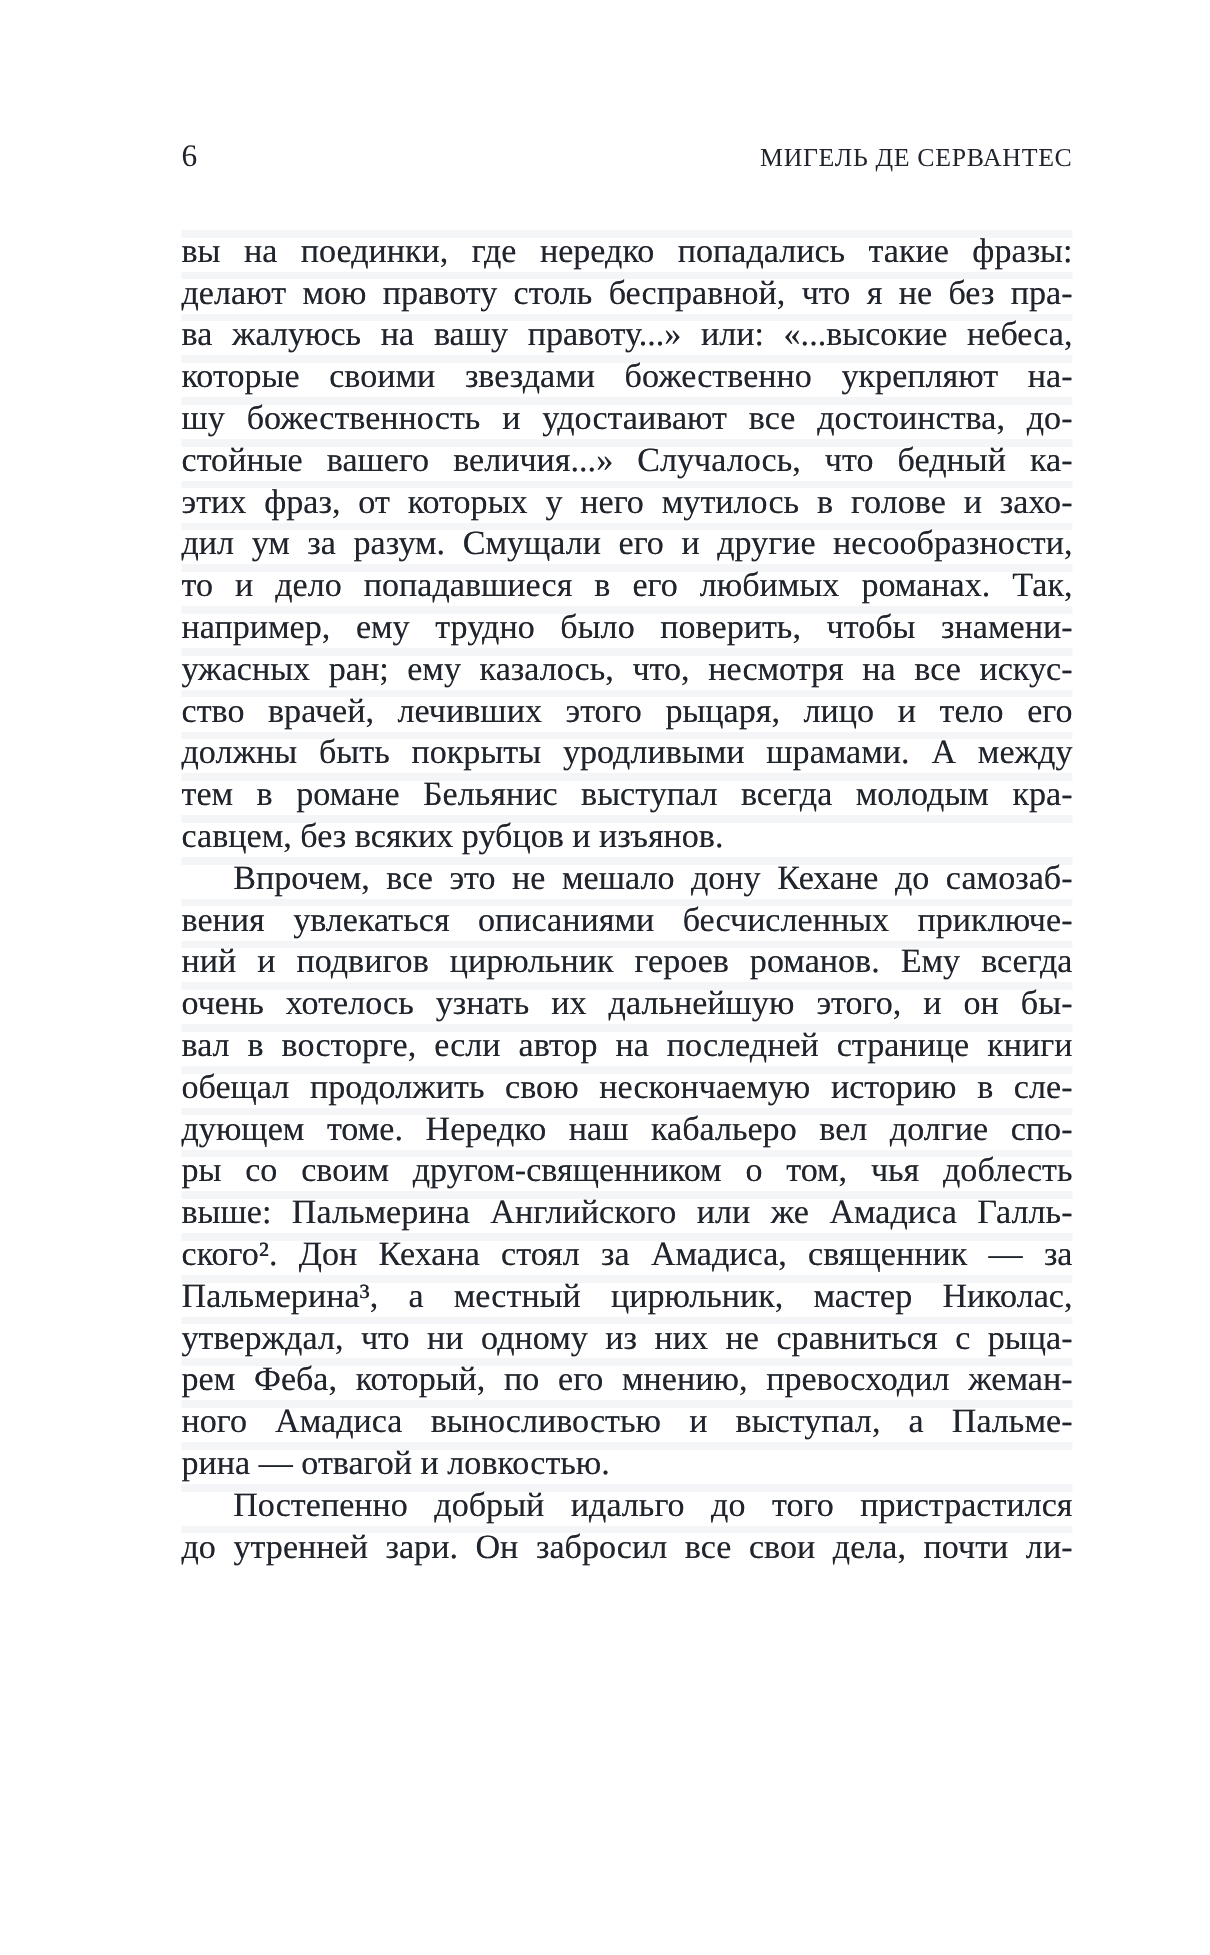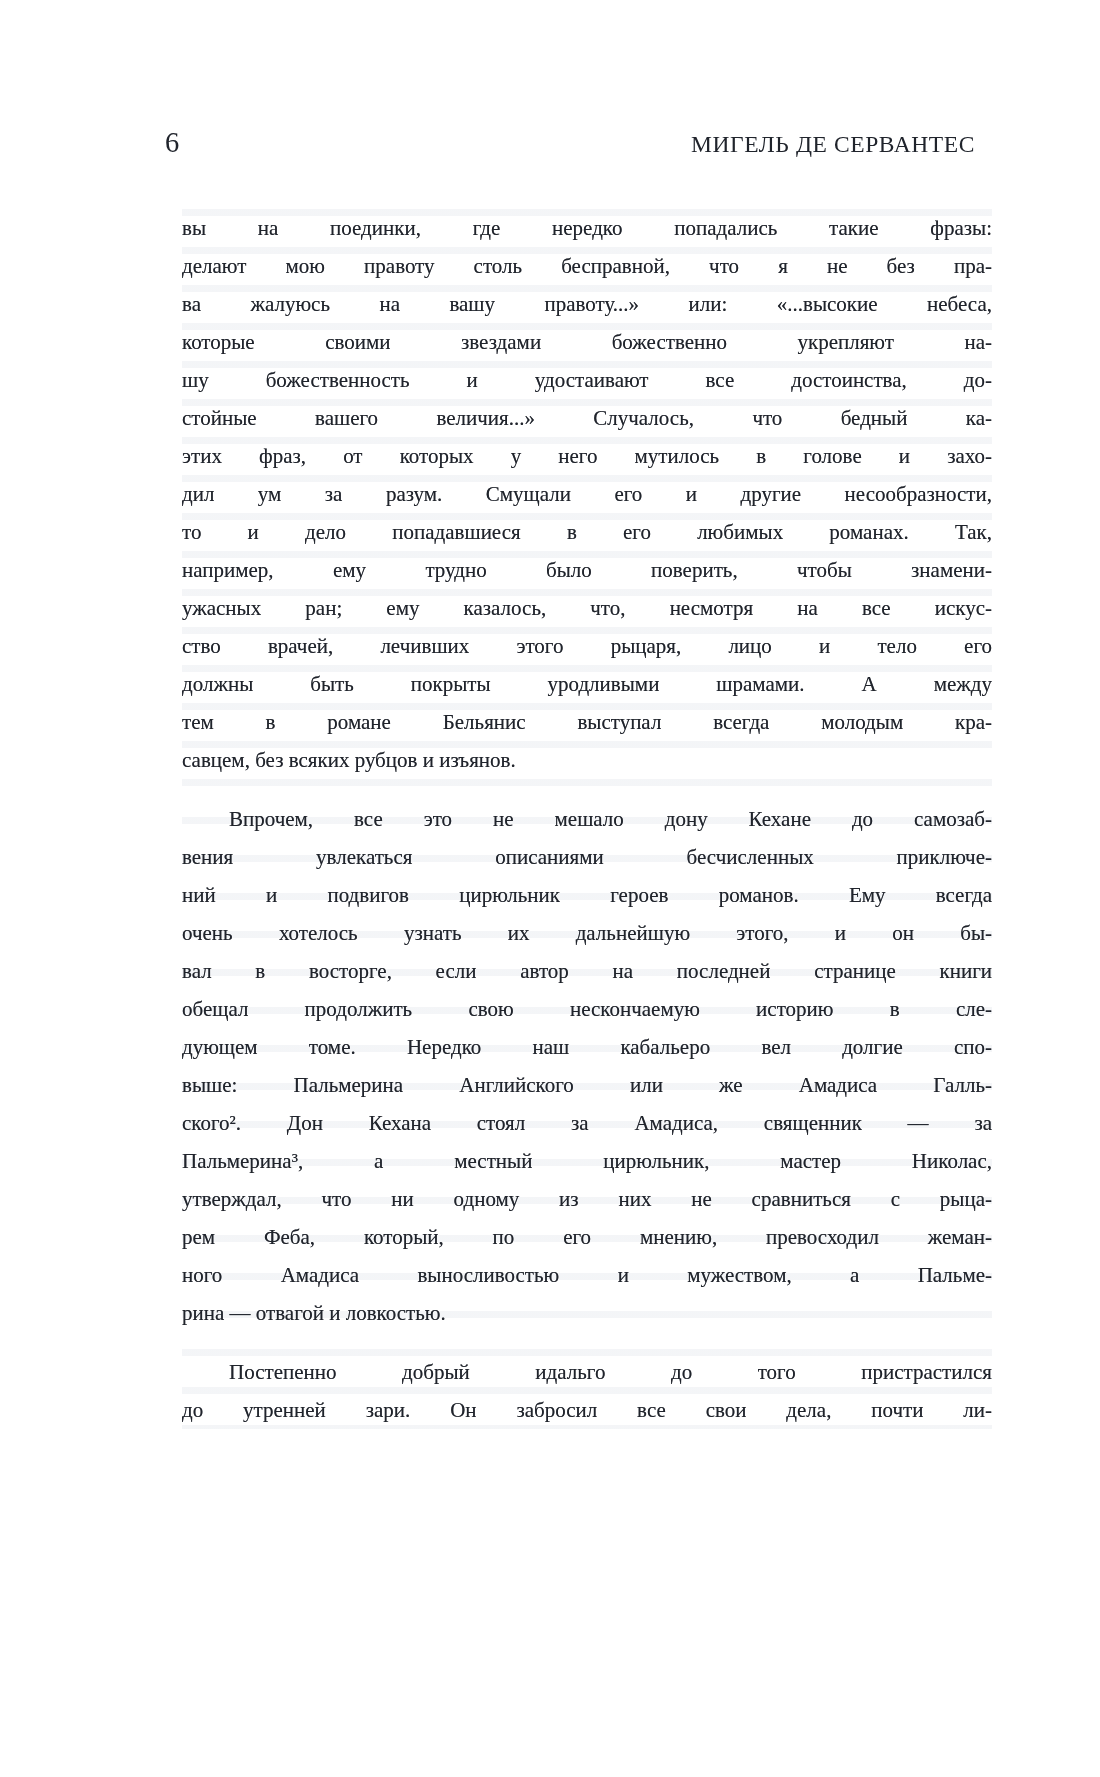--- a/index.html
+++ b/index.html
@@ -30,43 +30,42 @@
     line-height: 30px;
   }
   .running {
     font-size: 23.5px;
     line-height: 30px;
     letter-spacing: 0.6px;
     text-transform: uppercase;
   }
   .text {
     position: absolute;
-    left: 182px;
+    left: 165px;
     top: 209px;
     width: 810px;
-    font-size: 21px;
+    font-size: 31px;
     line-height: 38px;
     
     background: repeating-linear-gradient(
       to bottom,
       rgba(199, 206, 217, 0.20) 0px, rgba(199, 206, 217, 0.20) 7px,
       rgba(255, 255, 255, 0) 7px, rgba(255, 255, 255, 0) 38px
     );
   }
   .line {
     text-align: justify;
     text-align-last: justify;
     text-shadow: 0 0 0.5px rgba(32, 36, 44, 0.55);
   }
   .line.nojust {
     text-align-last: left;
   }
   .line.indent {
     text-indent: 47px;
-    margin-top: 21px;
   }
 </style>
 </head>
 <body>
 
 <div class="page" style="background: rgb(255, 255, 255); color: rgb(32, 36, 44);">
   <div class="runhead">
     <span class="pagenum">6</span>
     <span class="running">МИГЕЛЬ ДЕ СЕРВАНТЕС</span>
   </div>
@@ -86,23 +85,24 @@
       <div class="line">должны быть покрыты уродливыми шрамами. А между</div>
       <div class="line">тем в романе Бельянис выступал всегда молодым кра-</div>
       <div class="line nojust">савцем, без всяких рубцов и изъянов.</div>
       <div class="line indent">Впрочем, все это не мешало дону Кехане до самозаб-</div>
       <div class="line">вения увлекаться описаниями бесчисленных приключе-</div>
       <div class="line">ний и подвигов цирюльник героев романов. Ему всегда</div>
       <div class="line">очень хотелось узнать их дальнейшую этого, и он бы-</div>
       <div class="line">вал в восторге, если автор на последней странице книги</div>
       <div class="line">обещал продолжить свою нескончаемую историю в сле-</div>
       <div class="line">дующем томе. Нередко наш кабальеро вел долгие спо-</div>
+      <div class="line">ры со своим другом-священником о том, чья доблесть</div>
       <div class="line">выше: Пальмерина Английского или же Амадиса Галль-</div>
       <div class="line">ского². Дон Кехана стоял за Амадиса, священник — за</div>
       <div class="line">Пальмерина³, а местный цирюльник, мастер Николас,</div>
       <div class="line">утверждал, что ни одному из них не сравниться с рыца-</div>
       <div class="line">рем Феба, который, по его мнению, превосходил жеман-</div>
-      <div class="line">ного Амадиса выносливостью и мужеством, а Пальме-</div>
+      <div class="line">ного Амадиса выносливостью и выступал, а Пальме-</div>
       <div class="line nojust">рина — отвагой и ловкостью.</div>
       <div class="line indent">Постепенно добрый идальго до того пристрастился</div>
       <div class="line">до утренней зари. Он забросил все свои дела, почти ли-</div>
     </div>
 </div>
 
 </body></html>

